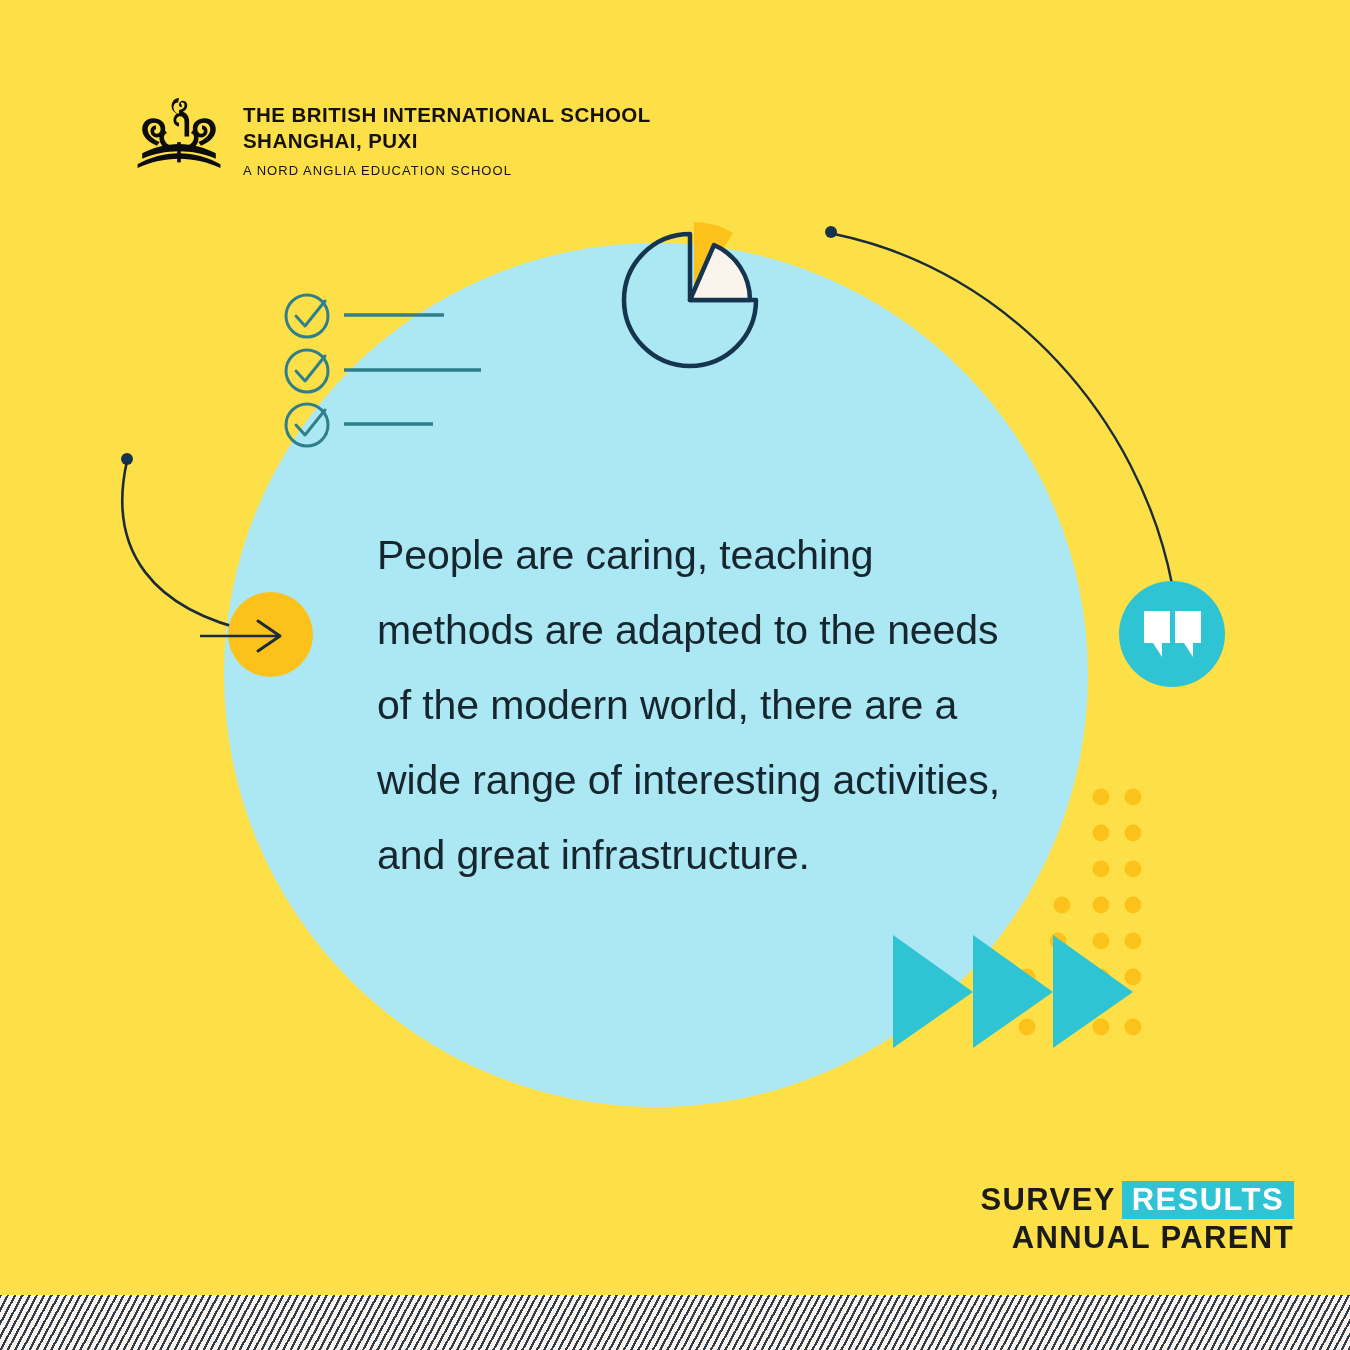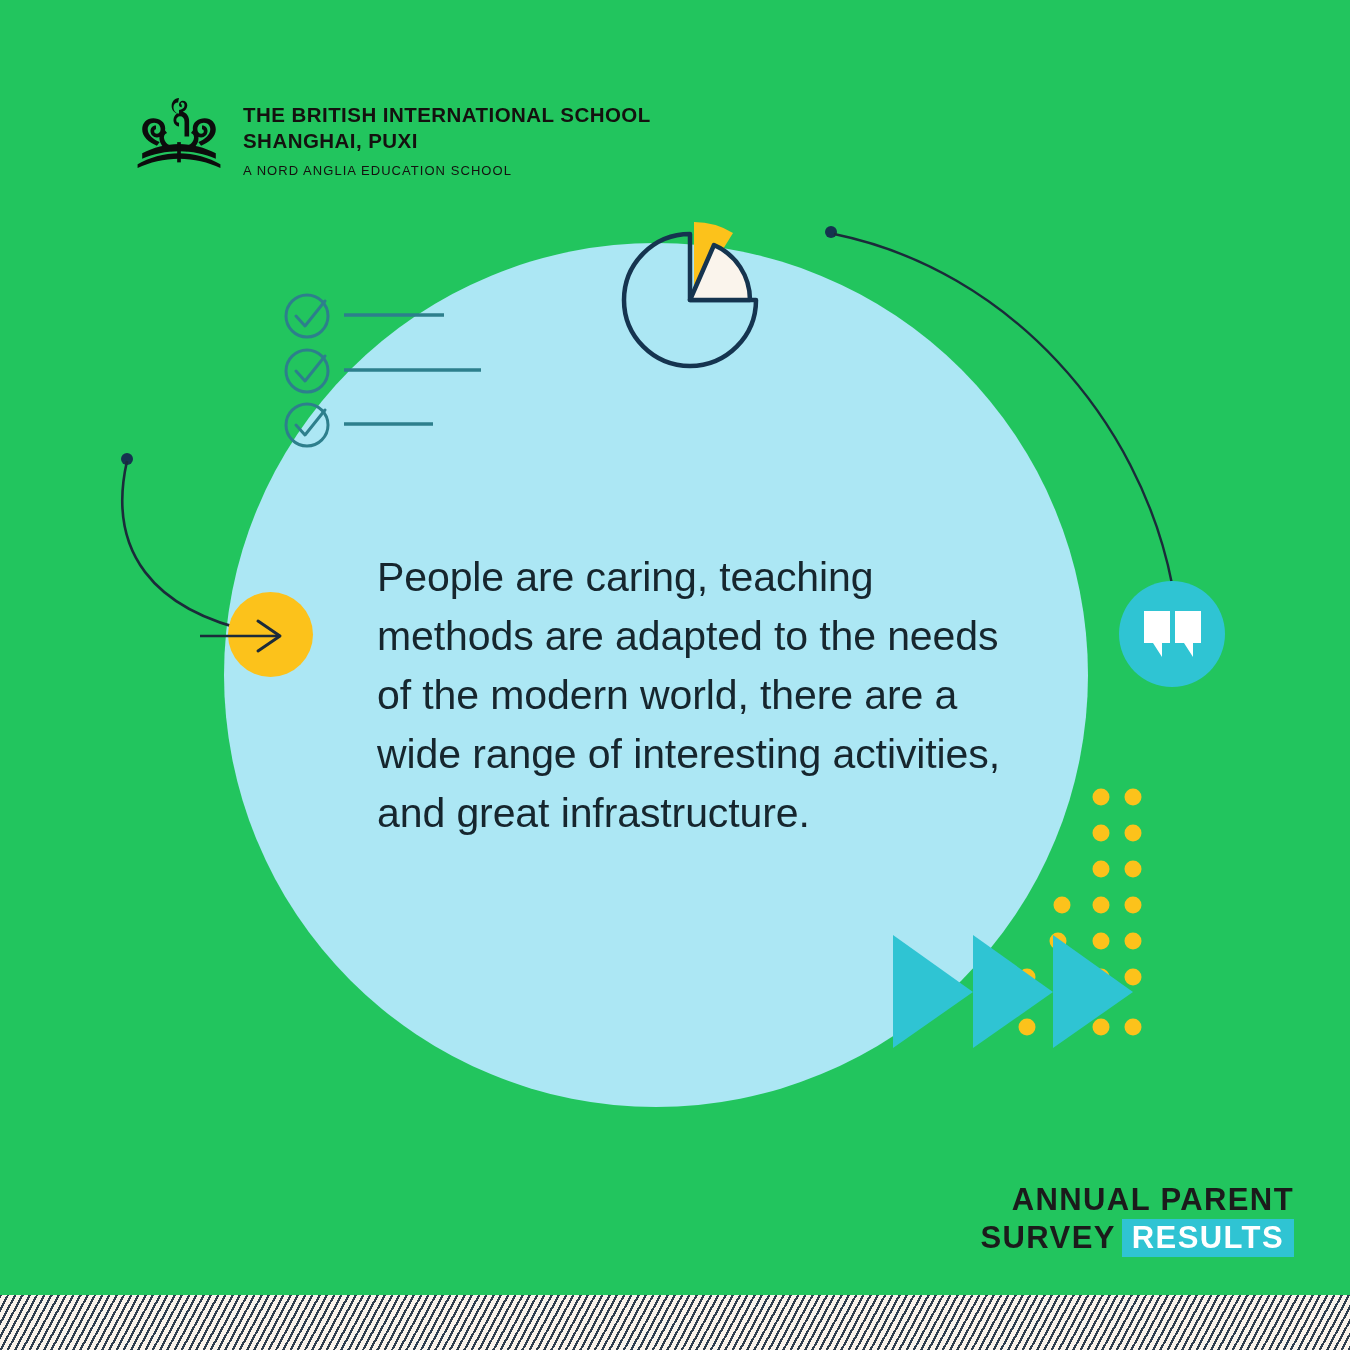--- a/index.html
+++ b/index.html
@@ -6,21 +6,21 @@
   * { margin:0; padding:0; box-sizing:border-box; }
   html, body {
     width:1350px; height:1350px;
     background:#FAF4EC;
     font-family:"Liberation Sans", sans-serif;
     overflow:hidden;
   }
   .canvas {
     position:relative;
     width:1350px; height:1350px;
-    background:#22c55e;
+    background:#fde047;
   }
 
   
   .brand {
     position:absolute;
     left:133px; top:96px;
     display:flex;
     align-items:flex-start;
     gap:18px;
   }
@@ -46,24 +46,24 @@
     position:absolute;
     left:224px; top:243px;
     width:864px; height:864px;
     border-radius:50%;
     background:#ACE7F4;
   }
 
   
   .quote {
     position:absolute;
-    left:377px; top:548px;
+    left:377px; top:518px;
     width:625px;
     font-size:41px;
-    line-height:59px;
+    line-height:75px;
     color:#16262E;
     letter-spacing:-0.1px;
   }
 
   
   .deco { position:absolute; left:0; top:0; width:1350px; height:1350px; }
 
   
   .quote-badge {
     position:absolute;
@@ -236,19 +236,19 @@
   <div class="quote">People are caring, teaching methods are adapted to the needs of the modern world, there are a wide range of interesting activities, and great infrastructure.</div>
 
   <div class="quote-badge">
     <svg viewBox="0 0 106 106" width="106" height="106">
       <path d="M25 30 L51 30 L51 62 L43 62 L43 76 L34 62 L25 62 Z" fill="#FFFFFF"></path>
       <path d="M56 30 L82 30 L82 62 L74 62 L74 76 L65 62 L56 62 Z" fill="#FFFFFF"></path>
     </svg>
   </div>
 
   <div class="footer-title">
+    <div class="footer-line"><span>SURVEY</span><span class="hl">RESULTS</span></div>
     <div class="footer-line">ANNUAL PARENT</div>
-    <div class="footer-line"><span>SURVEY</span><span class="hl">RESULTS</span></div>
   </div>
 
   <div class="stripes"></div>
 
 </div>
 
 </body></html>

